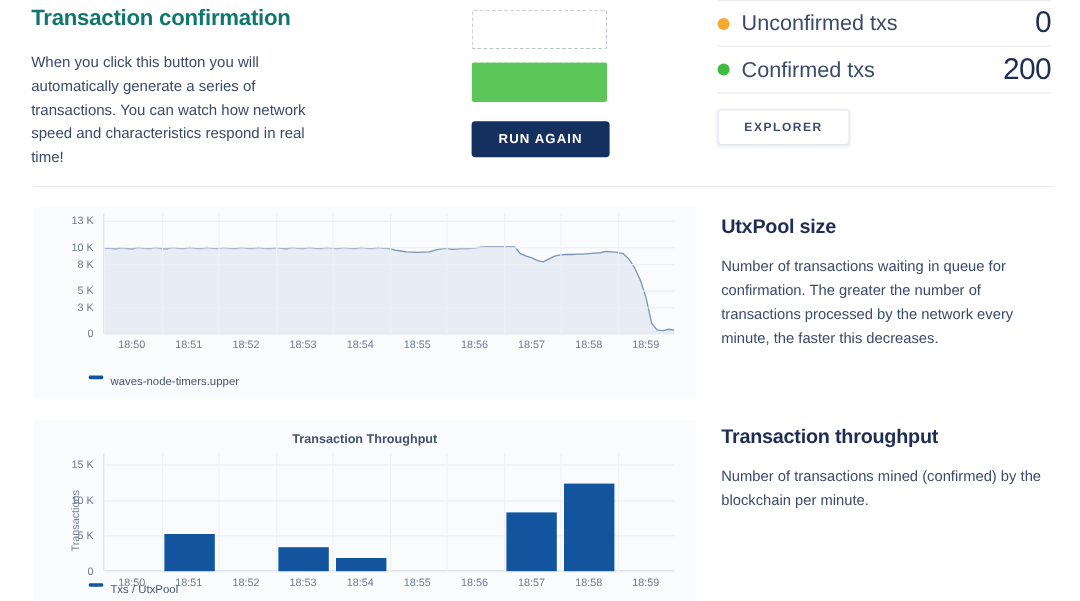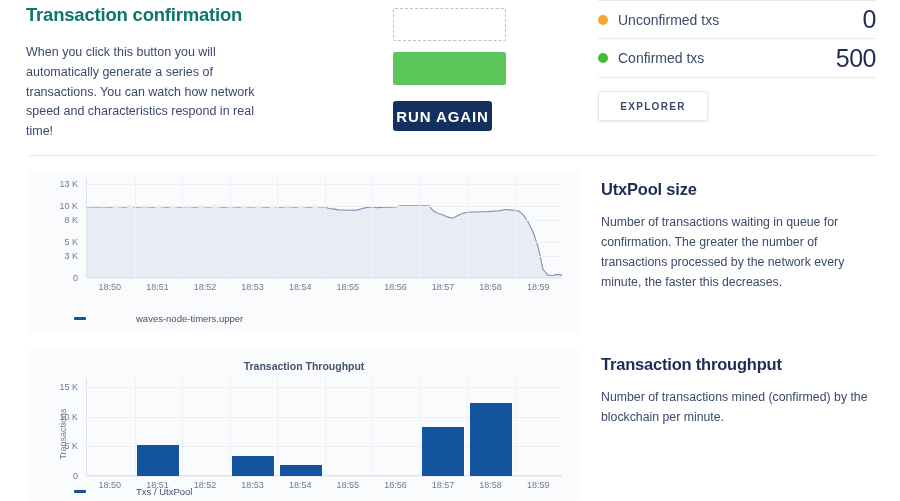--- a/index.html
+++ b/index.html
@@ -29,40 +29,40 @@
   .runner { position: absolute; left: 393px; top: 8px; width: 115px; }
   .txbox { width: 113px; height: 33px; border-radius: 2px; }
   .txbox.pending {
     border: 1px dashed #b9bfcc; background: #ffffff;
   }
   .txbox.done {
     margin-top: 11px;
     background: #5dc65a; border: 1px dashed #5dc65a;
   }
   .run-btn {
-    margin-top: 16px; width: 99px; height: 30px;
+    margin-top: 16px; width: 115px; height: 30px;
     background: #13305e; color: #ffffff;
     border: none; border-radius: 3px;
     font-family: "Liberation Sans", sans-serif;
-    font-size: 15px; font-weight: 700; letter-spacing: 0.9px;
+    font-size: 11px; font-weight: 700; letter-spacing: 0.9px;
     cursor: pointer;
   }
 
   
   .stats { position: absolute; left: 598px; top: 0; width: 278px; }
   .stat-row {
     display: flex; align-items: center;
     height: 39px; border-bottom: 1px solid #e8eaef;
   }
   .stat-row:first-child { border-top: 1px solid #e8eaef; }
   .dot { width: 10px; height: 10px; border-radius: 50%; flex: 0 0 10px; }
   .dot.amber { background: #f2aa2e; }
   .dot.green { background: #3fbc3c; }
   .stat-label {
-    margin-left: 10px; font-size: 14px; color: #3a4a6b; flex: 1;
+    margin-left: 10px; font-size: 18px; color: #3a4a6b; flex: 1;
   }
   .stat-value {
     font-size: 25px; font-weight: 400; color: #1f2d55;
     letter-spacing: -0.5px; line-height: 1;
   }
   .timer-row {
     display: flex; align-items: flex-end; justify-content: space-between;
     margin-top: 13px;
   }
   .timer-label { font-size: 11.5px; color: #4a5a78; }
@@ -135,22 +135,22 @@
     position: absolute; left: 0; right: 0; bottom: 0;
     height: 1px; background: #dfe3ea;
   }
   .xtick {
     position: absolute; transform: translateX(-50%);
     font-size: 9px; color: #6f7b93; white-space: nowrap;
   }
   .bar { position: absolute; bottom: 0; background: #12559e; }
 
   .legend {
-    position: absolute; display: flex; align-items: center;
-    font-size: 9.5px; color: #44526f; gap: 44px;
+    position: absolute; display: flex; 
+    font-size: 9.5px; color: #44526f;
   }
   .legend-swatch {
     width: 12px; height: 2.5px; background: #1c5fa8;
     margin-right: 6px; border-radius: 1px;
   }
 
   .side { position: absolute; left: 601px; width: 275px; }
   .side-title {
     font-size: 16.5px; font-weight: 700; color: #1f2d55;
     letter-spacing: -0.2px;
@@ -180,21 +180,21 @@
 
     <div class="stats">
       <div class="stat-row">
         <span class="dot amber"></span>
         <span class="stat-label">Unconfirmed txs</span>
         <span class="stat-value">0</span>
       </div>
       <div class="stat-row">
         <span class="dot green"></span>
         <span class="stat-label">Confirmed txs</span>
-        <span class="stat-value">500</span>
+        <span class="stat-value">200</span>
       </div>
       <div class="timer-row">
         <button class="explorer-btn">EXPLORER</button>
       </div>
     </div>
   </div>
 
   <div class="divider"></div>
 
   <div class="section sec-utx">

